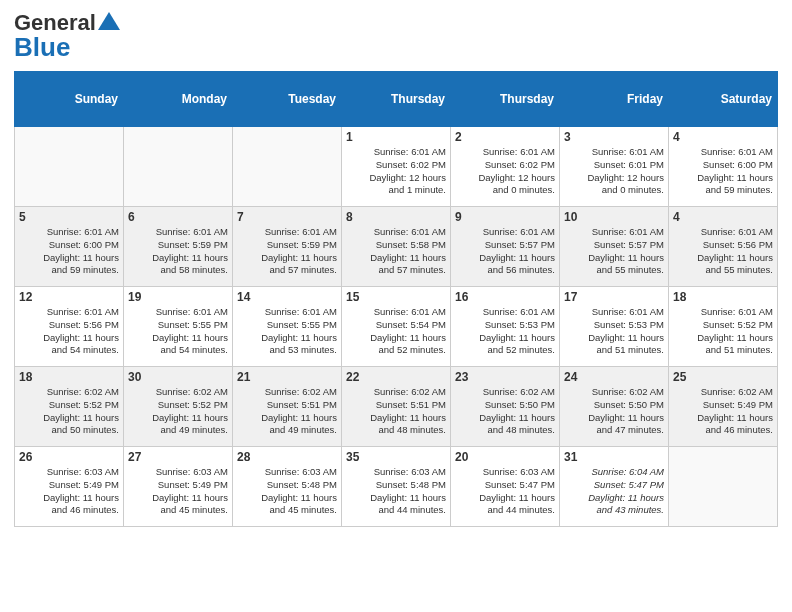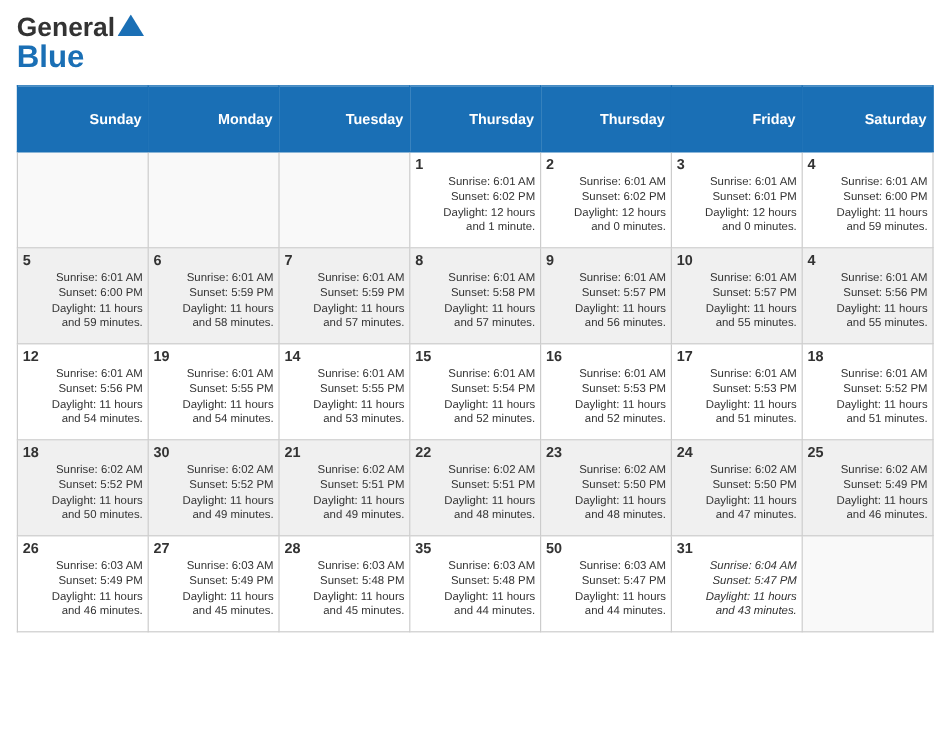--- a/index.html
+++ b/index.html
@@ -325,21 +325,21 @@
 and 45 minutes.</div>
           </td>
           <td>
             <span class="day-num">35</span>
             <div class="day-info" style="white-space: pre-line;">Sunrise: 6:03 AM
 Sunset: 5:48 PM
 Daylight: 11 hours
 and 44 minutes.</div>
           </td>
           <td>
-            <span class="day-num">50</span>
+            <span class="day-num">20</span>
             <div class="day-info" style="white-space: pre-line;">Sunrise: 6:03 AM
 Sunset: 5:47 PM
 Daylight: 11 hours
 and 44 minutes.</div>
           </td>
           <td>
             <span class="day-num">31</span>
             <div class="day-info" style="white-space: pre-line; font-style: italic;">Sunrise: 6:04 AM
 Sunset: 5:47 PM
 Daylight: 11 hours

